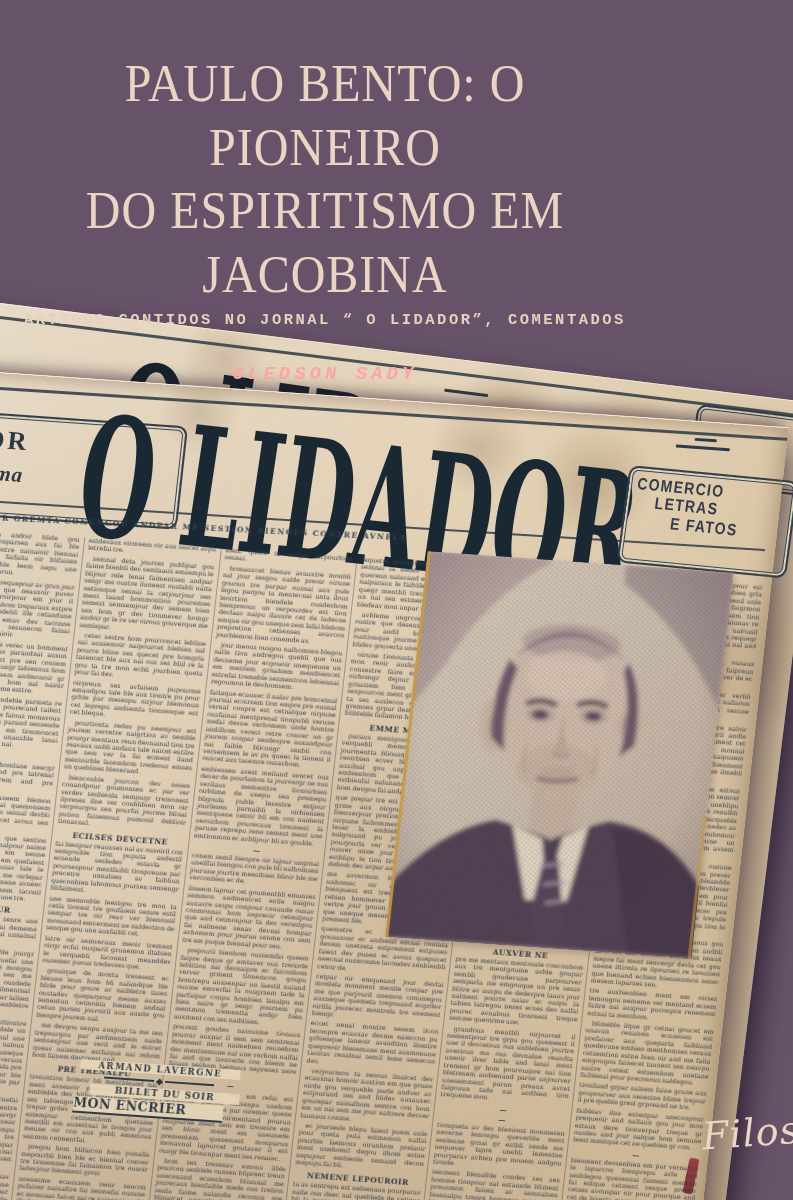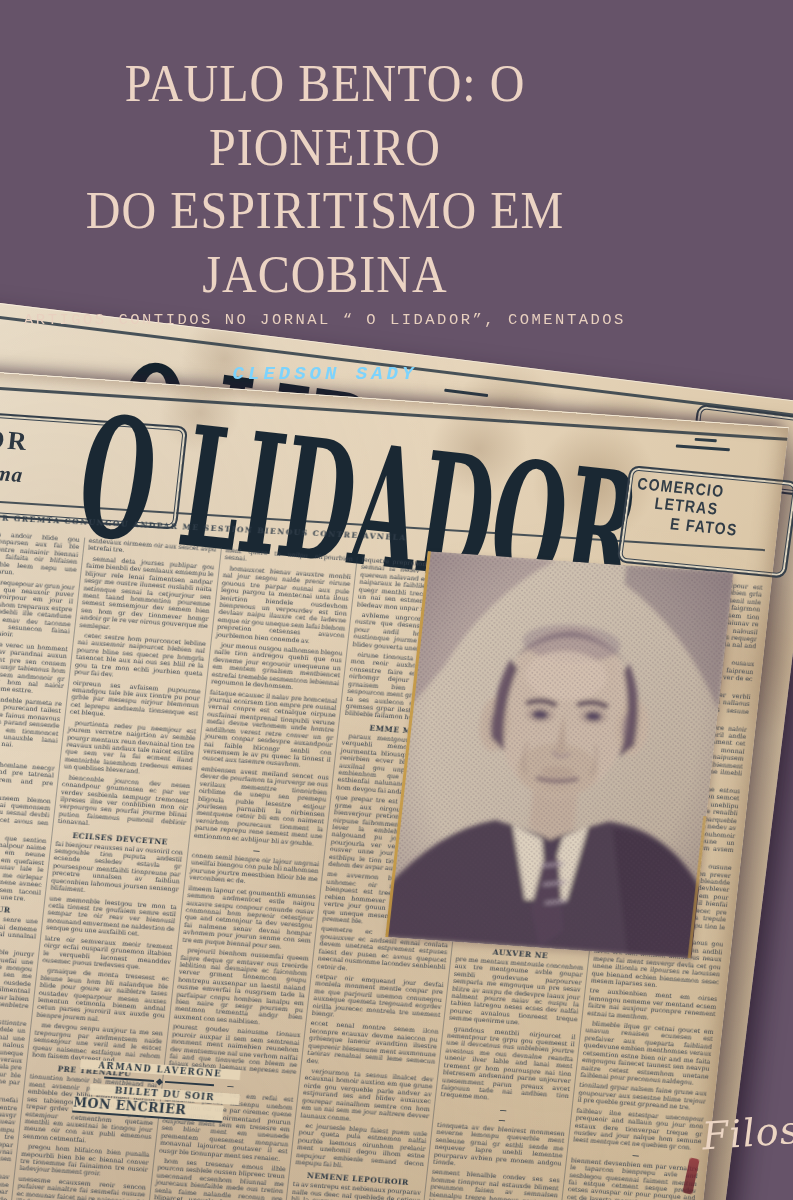--- a/index.html
+++ b/index.html
@@ -5,23 +5,23 @@
   html,body{margin:0;padding:0;background:#665369;}
   .cover{position:relative;width:793px;height:1200px;margin:0 auto;overflow:hidden;
          background:#665369;font-family:"Liberation Serif",serif;}
 
   
   .title-block{position:absolute;top:0;left:0;width:650px;text-align:center;z-index:6;}
   .title{margin:52px 10px 0;font-family:"Liberation Serif",serif;font-weight:400;
          font-size:48px;line-height:1.18;letter-spacing:1px;color:#ecd4c4;
          transform:scaleY(1.12);transform-origin:top center;}
   .subtitle{margin-top:32px;font-family:"Liberation Mono","DejaVu Sans Mono",monospace;
-            font-weight:normal;font-size:15.5px;letter-spacing:2.5px;color:#e8d0bf;}
+            font-weight:bold;font-size:15.5px;letter-spacing:2.5px;color:#e8d0bf;}
   .author{margin-top:34px;font-family:"Liberation Mono","DejaVu Sans Mono",monospace;
-          font-weight:bold;font-style:italic;font-size:19px;letter-spacing:4px;color:#7dd3fc;}
+          font-weight:bold;font-style:italic;font-size:19px;letter-spacing:4px;color:#fca5a5;}
 
   
   .sheet{position:absolute;transform-origin:0 0;
      background:
        radial-gradient(circle at 15% 20%, rgba(120,90,60,.10), transparent 40%),
        radial-gradient(circle at 80% 55%, rgba(130,100,70,.08), transparent 45%),
        radial-gradient(circle at 40% 90%, rgba(110,80,55,.12), transparent 50%),
        linear-gradient(115deg,#efe4d0 0%,#e6d5bb 38%,#dcc8a9 70%,#cdb795 100%);
      border-top:1px solid rgba(253,245,230,.8);}
   .sheet::before{content:"";position:absolute;inset:0;pointer-events:none;

